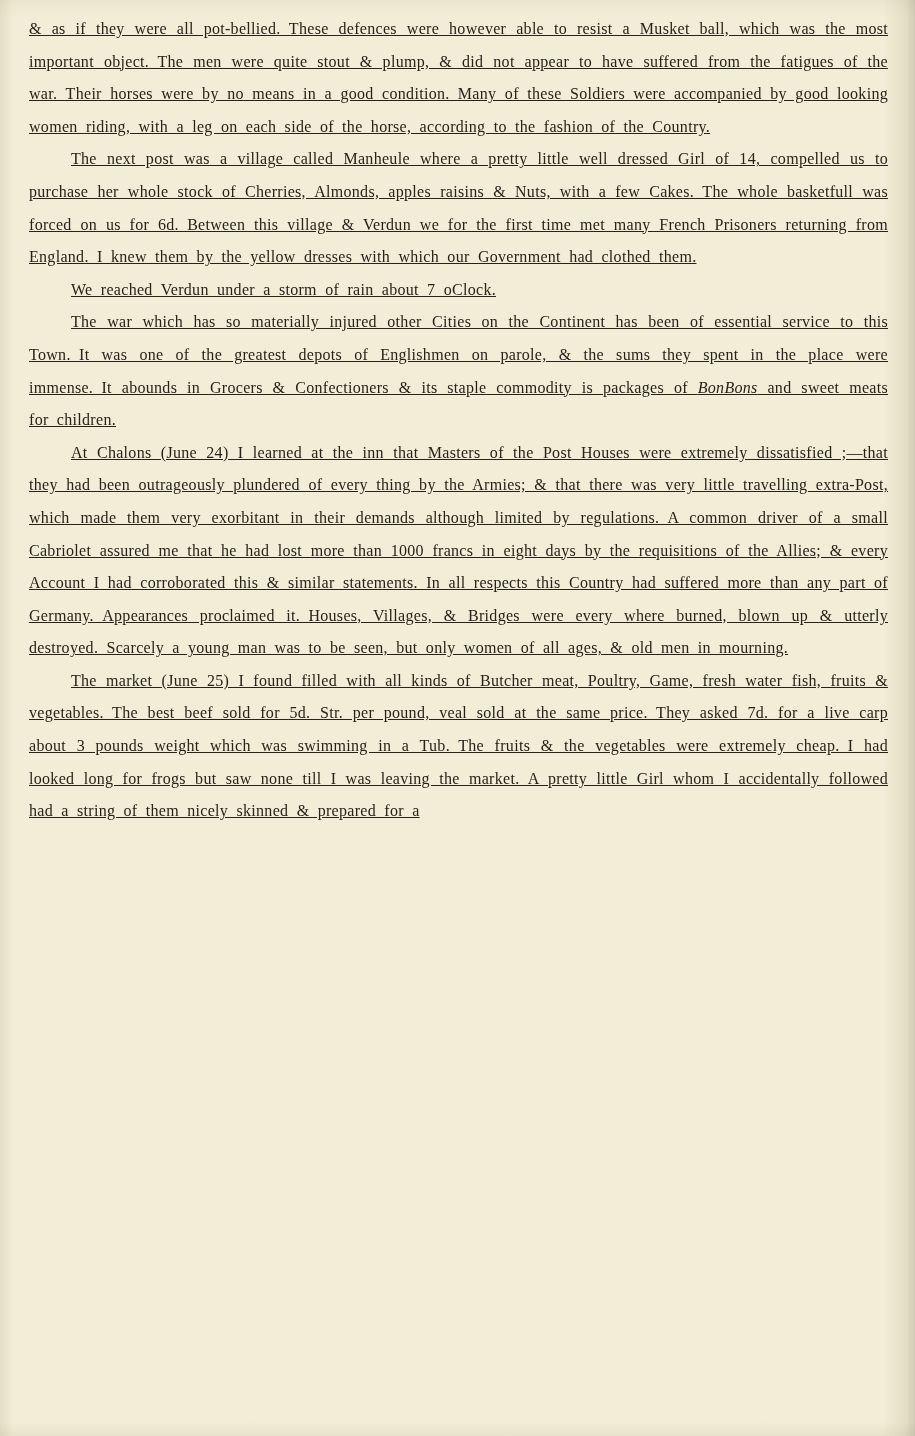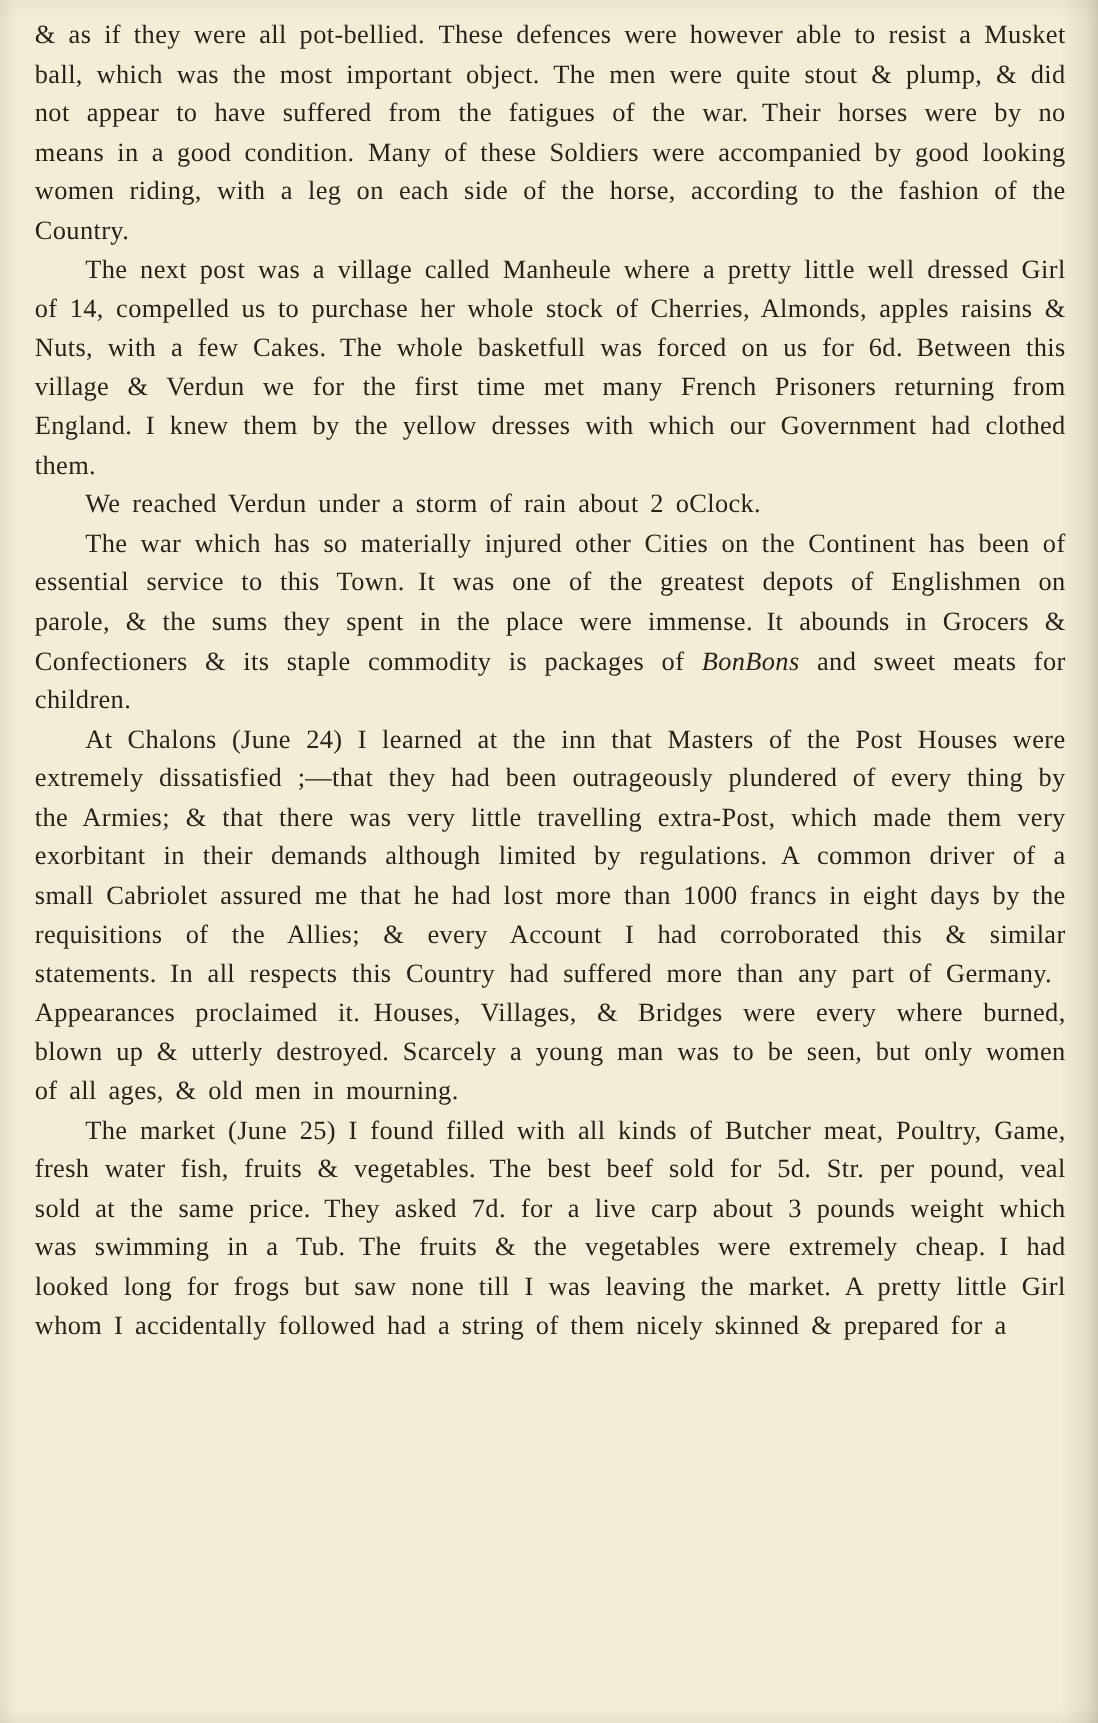--- a/index.html
+++ b/index.html
@@ -21,46 +21,47 @@
         rgba(95,85,55,0.05) 0,
         rgba(95,85,55,0) 1.2%,
         rgba(95,85,55,0) 99%,
         rgba(95,85,55,0.07) 100%),
       #f2edd6;
     font-family: "Liberation Serif", "DejaVu Serif", serif;
     color: #28231a;
   }
   .page-text {
     padding: 13px 27px 0 29px;
-    font-size: 22px;
+    font-size: 16px;
     line-height: 32.6px;
     text-align: justify;
     text-justify: inter-word;
     letter-spacing: 0.3px;
     word-spacing: 4px;
+    text-decoration: underline;
   }
   .page-text p {
     margin: 0;
     text-indent: 0;
   }
   .page-text p.indent {
     text-indent: 42px;
   }
   .italic {
     font-style: italic;
   }
 </style>
 </head>
 <body>
 
 <div class="page-text">
   <p>&amp; as if they were all pot-bellied. These defences were however able to resist a Musket ball, which was the most important object. The men were quite stout &amp; plump, &amp; did not appear to have suffered from the fatigues of the war. Their horses were by no means in a good condition. Many of these Soldiers were accompanied by good looking women riding, with a leg on each side of the horse, according to the fashion of the Country.</p>
 
   <p class="indent">The next post was a village called Manheule where a pretty little well dressed Girl of 14, compelled us to purchase her whole stock of Cherries, Almonds, apples raisins &amp; Nuts, with a few Cakes. The whole basketfull was forced on us for 6d. Between this village &amp; Verdun we for the first time met many French Prisoners returning from England. I knew them by the yellow dresses with which our Government had clothed them.</p>
 
-  <p class="indent">We reached Verdun under a storm of rain about 2 oClock.</p>
+  <p class="indent">We reached Verdun under a storm of rain about 7 oClock.</p>
 
   <p class="indent"><span>The war which has so materially injured other Cities on the Continent has been of essential service to this Town. It was one of the greatest depots of Englishmen on parole, &amp; the sums they spent in the place were immense. It abounds in Grocers &amp; Confectioners &amp; its staple commodity is packages of </span><span class="italic">BonBons</span><span> and sweet meats for children.</span></p>
 
   <p class="indent">At Chalons (June 24) I learned at the inn that Masters of the Post Houses were extremely dissatisfied ;—that they had been outrageously plundered of every thing by the Armies; &amp; that there was very little travelling extra-Post, which made them very exorbitant in their demands although limited by regulations. A common driver of a small Cabriolet assured me that he had lost more than 1000 francs in eight days by the requisitions of the Allies; &amp; every Account I had corroborated this &amp; similar statements. In all respects this Country had suffered more than any part of Germany. Appearances proclaimed it. Houses, Villages, &amp; Bridges were every where burned, blown up &amp; utterly destroyed. Scarcely a young man was to be seen, but only women of all ages, &amp; old men in mourning.</p>
 
   <p class="indent">The market (June 25) I found filled with all kinds of Butcher meat, Poultry, Game, fresh water fish, fruits &amp; vegetables. The best beef sold for 5d. Str. per pound, veal sold at the same price. They asked 7d. for a live carp about 3 pounds weight which was swimming in a Tub. The fruits &amp; the vegetables were extremely cheap. I had looked long for frogs but saw none till I was leaving the market. A pretty little Girl whom I accidentally followed had a string of them nicely skinned &amp; prepared for a</p>
 </div>
 
 </body></html>

